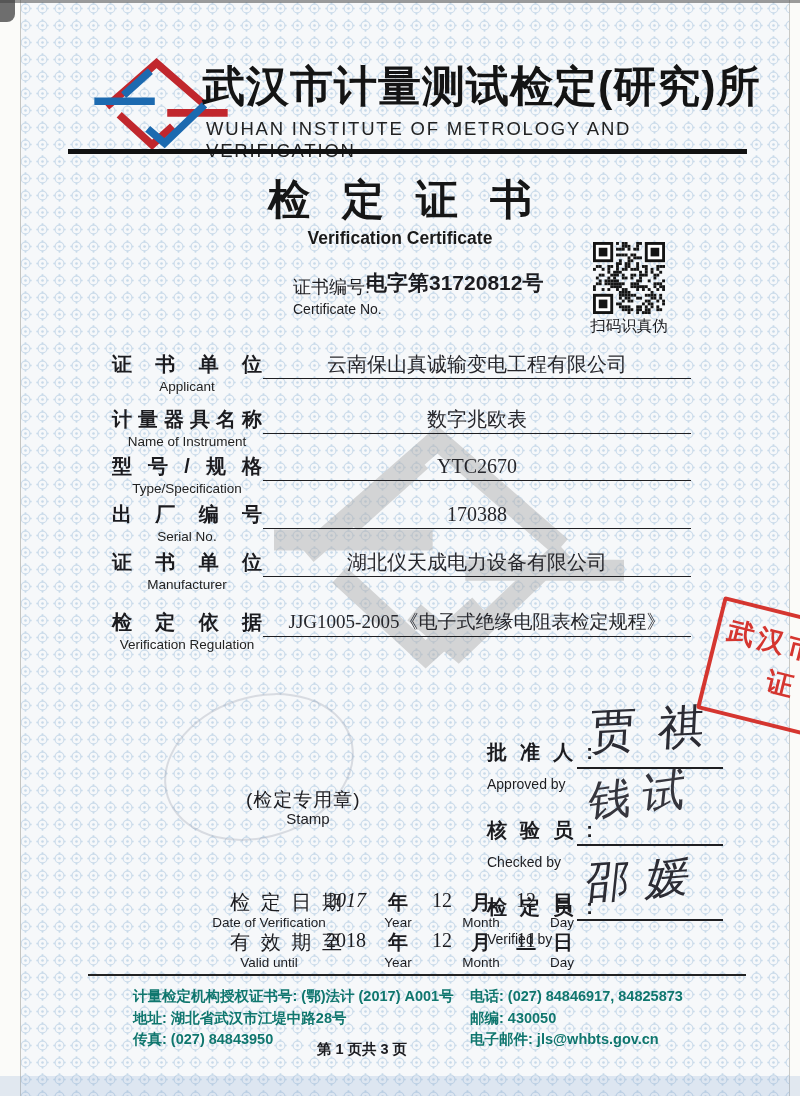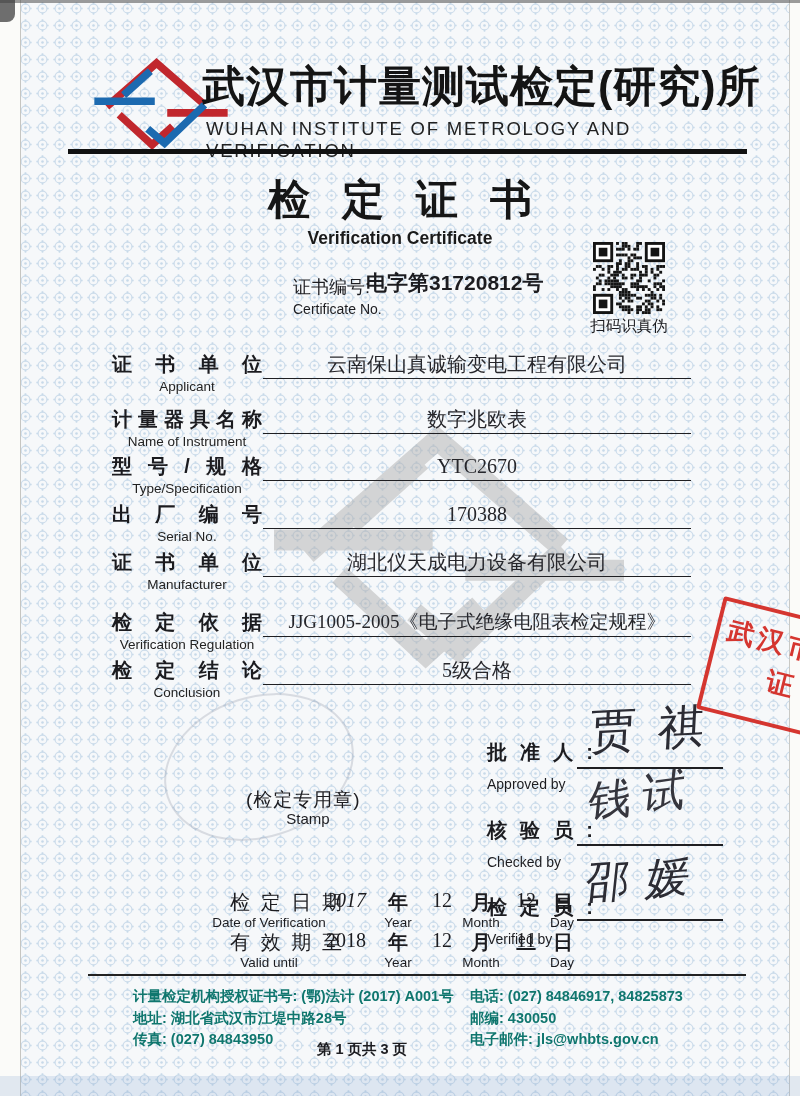--- a/index.html
+++ b/index.html
@@ -394,27 +394,20 @@
       </div>
     <div class="f-value">湖北仪天成电力设备有限公司</div>
   </div>
   <div class="field-row" style="top:608px;">
     <div class="f-label">
         <div class="f-zh">检定依据</div>
       <div class="f-en">Verification Regulation</div>
       </div>
     <div class="f-value small">JJG1005-2005《电子式绝缘电阻表检定规程》</div>
   </div>
-  <div class="field-row" style="top:656px;">
-    <div class="f-label">
-        <div class="f-zh">检定结论</div>
-      <div class="f-en">Conclusion</div>
-      </div>
-    <div class="f-value">5级合格</div>
-  </div>
 
   <div class="abs" id="faint-seal"></div>
   <div class="abs stampnote-zh">(检定专用章)</div>
   <div class="abs stampnote-en">Stamp</div>
 
   <div class="sig-label" style="top:739px;">
     <div class="sig-zh">批准人:</div>
     <div class="sig-en">Approved by</div>
   </div>
   <div class="sig-line" style="top:767px;"></div>

